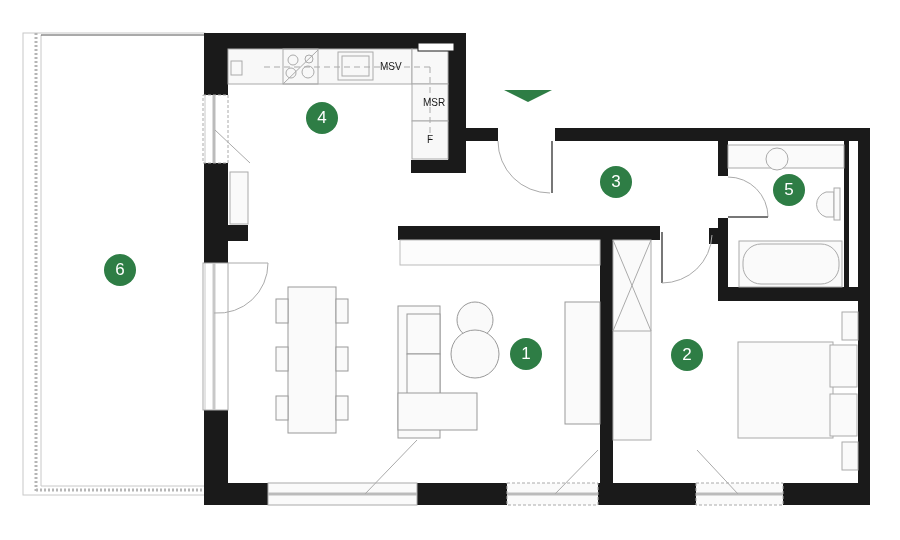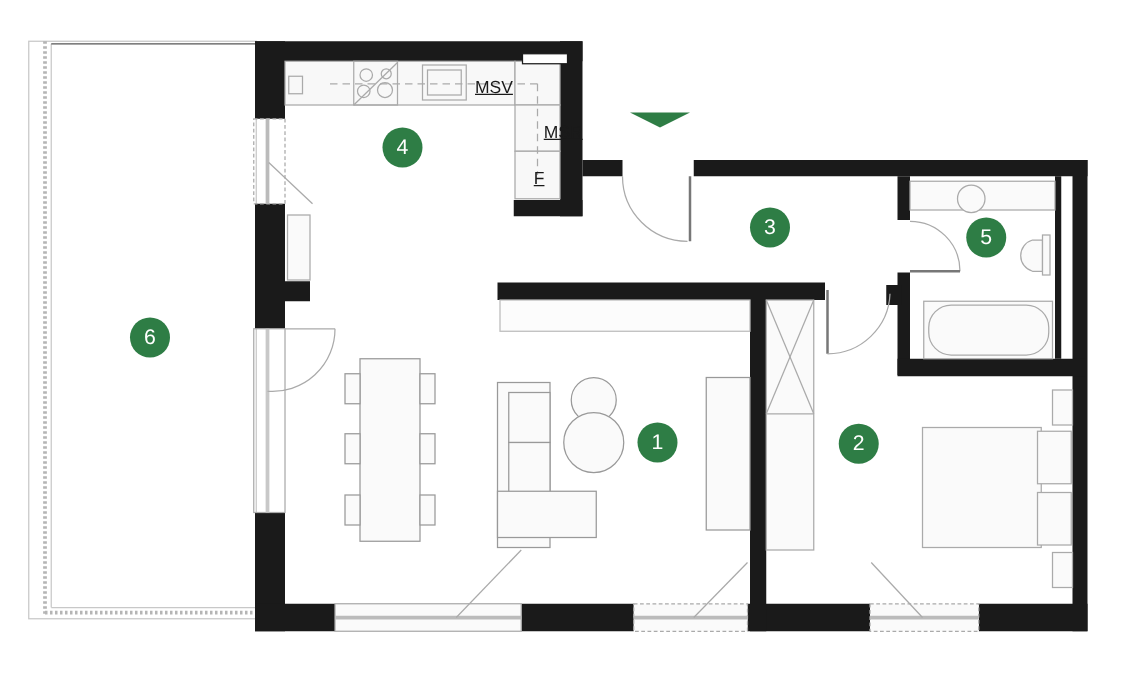--- a/index.html
+++ b/index.html
@@ -2,22 +2,22 @@
 <html><head>
   <meta charset="utf-8">
   <style>
     html, body { margin: 0; padding: 0; background: #ffffff; }
     body { width: 900px; height: 540px; position: relative; overflow: hidden;
            font-family: "Liberation Sans", sans-serif; }
     #plan { position: absolute; left: 0; top: 0; width: 900px; height: 540px; }
     .badge { position: absolute; width: 32px; height: 32px; border-radius: 50%;
              color: #ffffff; font-size: 17px; line-height: 32px; text-align: center;
              font-family: "Liberation Sans", sans-serif; }
-    .fixture-label { position: absolute; font-size: 14px; color: #1a1a1a;
-             font-family: "Liberation Sans", sans-serif; text-decoration: underline; }
+    .fixture-label { position: absolute; font-size: 10px; color: #1a1a1a;
+             font-family: "Liberation Sans", sans-serif; }
     .entrance-marker { position: absolute; width: 0; height: 0;
              border-left: 24px solid transparent; border-right: 24px solid transparent; }
   </style>
 </head>
 <body>
 
 <svg id="plan" viewBox="0 0 900 540" xmlns="http://www.w3.org/2000/svg">
 
   <g fill="none">
     <rect x="23" y="33" width="182" height="462" stroke="#c8c8c8" stroke-width="1"></rect>
@@ -171,21 +171,21 @@
     <rect x="842" y="442" width="16" height="28"></rect>
     <rect x="738" y="342" width="95" height="96"></rect>
     <rect x="830" y="345" width="27" height="42"></rect>
     <rect x="830" y="394" width="27" height="42"></rect>
   </g>
 </svg>
 
 <div class="entrance-marker" style="left:504px; top:90px; border-top:12px solid #2e7d45;"></div>
 
 <span class="fixture-label" style="left:380px; top:61px;">MSV</span>
-<span class="fixture-label" style="left:435px; top:97px;">MSR</span>
+<span class="fixture-label" style="left:423px; top:97px;">MSR</span>
 <span class="fixture-label" style="left:427px; top:134px;">F</span>
 
 <div class="badge" style="left:510px; top:338px; background:#2e7d45;">1</div>
 <div class="badge" style="left:671px; top:339px; background:#2e7d45;">2</div>
 <div class="badge" style="left:600px; top:166px; background:#2e7d45;">3</div>
 <div class="badge" style="left:306px; top:102px; background:#2e7d45;">4</div>
 <div class="badge" style="left:773px; top:174px; background:#2e7d45;">5</div>
 <div class="badge" style="left:104px; top:254px; background:#2e7d45;">6</div>
 
 </body></html>

